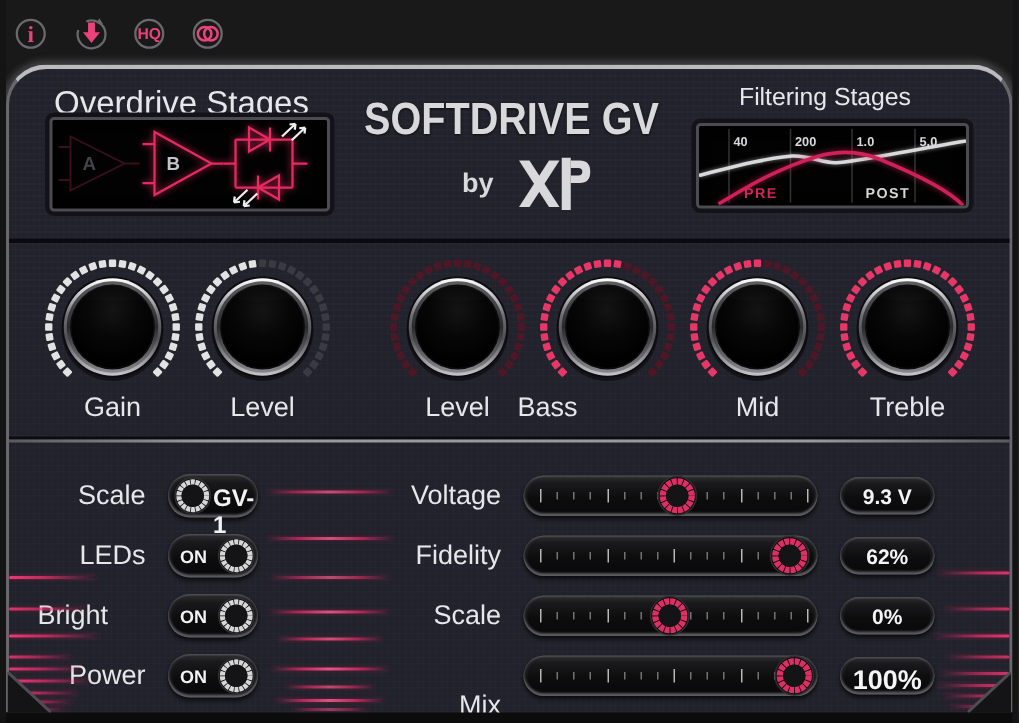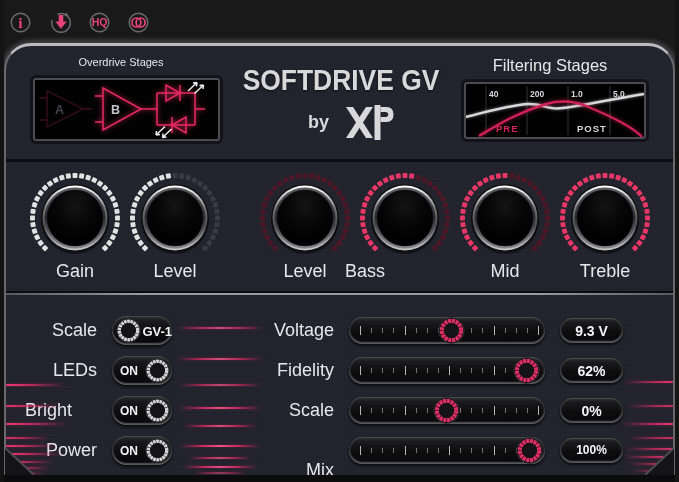--- a/index.html
+++ b/index.html
@@ -47,21 +47,21 @@
 </defs>
   </svg>
 <div class="abs" style="left:1.5px;top:40.5px;width:676px;height:441px;border-radius:30px 30px 0 0;border:3px solid rgba(150,150,156,0.4);border-bottom:none;filter:blur(2.5px)"></div>
 <div class="abs" style="left:4px;top:43px;width:671px;height:432px;background:#22222c;border-radius:27px 27px 0 0;border-top:3.5px solid #bcbcc0;border-left:2.5px solid #68686c;border-right:2.5px solid #68686c;box-shadow:0 0 7px 1px rgba(150,150,158,0.22)"></div>
 <div class="abs" style="left:6px;top:46px;width:667px;height:429px;border-radius:24px 24px 0 0;background:
 repeating-linear-gradient(0deg, rgba(255,255,255,0.016) 0 1px, rgba(0,0,0,0) 1px 4px),
 repeating-linear-gradient(90deg, rgba(255,255,255,0.016) 0 1px, rgba(0,0,0,0) 1px 4px)"></div>
 <div class="abs" style="left:6px;top:159px;width:667px;height:2.5px;background:#0a0a0f"></div>
 <div class="abs" style="left:6px;top:291px;width:667px;height:1.5px;background:#0c0c10"></div>
 <div class="abs" style="left:6px;top:292.5px;width:667px;height:2px;background:linear-gradient(90deg,#5a5a5e,#9a9a9e 20%,#9a9a9e 80%,#5a5a5e)"></div>
-<div class="lbl" style="left:21px;top:56px;width:200px;text-align:center;font-size:11px">Overdrive Stages</div>
+<div class="lbl" style="left:21px;top:56px;width:200px;text-align:center;font-size:22px">Overdrive Stages</div>
 <div class="lbl" style="left:450px;top:56px;width:200px;text-align:center;font-size:16.5px">Filtering Stages</div>
 <div class="abs" style="left:33px;top:78px;width:187px;height:63px;background:#020203;border:2px solid #4b4b51;border-radius:3px;box-shadow:0 0 0 3px #121218, inset 0 0 8px #000"></div>
 <svg class="abs" style="left:35px;top:80px" width="183" height="59" viewBox="0 0 183 59">
 <g stroke="#3a0e1d" stroke-width="1.3" fill="none">
 <path d="M12 11 L12 47 L48 29 Z"></path>
 <path d="M4 18 H12 M4 40 H12 M48 29 H58"></path>
 </g>
 <text x="20" y="33.5" font-size="12.5" fill="#43434a" font-weight="bold">A</text>
 <g stroke="#e82a60" stroke-width="1.5" fill="none" style="filter:drop-shadow(0 0 2.5px rgba(232,42,96,0.9))">
 <path d="M68 8 L68 50 L106 29 Z"></path>
@@ -357,21 +357,21 @@
 <div class="pill" style="left:112px;top:356.3px;width:60px;height:28.5px"></div>
 <div class="lbl" style="left:0px;top:400.0px;width:97px;text-align:center">Bright</div>
 <div class="pill" style="left:112px;top:396.3px;width:60px;height:28.5px"></div>
 <div class="lbl" style="left:0px;top:440.0px;width:97px;text-align:right">Power</div>
 <div class="pill" style="left:112px;top:436.3px;width:60px;height:28.5px"></div>
 <svg style="position:absolute;left:115.0px;top:317.0px" width="27" height="27" viewBox="0 0 27 27">
 <circle cx="13.5" cy="13.5" r="11.8" fill="#0c0c0e" stroke="#2e2e32" stroke-width="1"></circle>
 <circle cx="13.5" cy="13.5" r="9.2" fill="none" stroke="#d6d6d6" stroke-width="3.5" stroke-dasharray="2.70 0.51"></circle>
 <circle cx="13.5" cy="13.5" r="7.4" fill="#141416"></circle>
 </svg>
-<div class="abs" style="left:142px;top:323.5px;width:30px;text-align:right;color:#f2f2f4;font-size:13px;font-weight:bold">GV-1</div>
+<div class="abs" style="left:142px;top:323.5px;width:30px;text-align:left;color:#f2f2f4;font-size:16px;font-weight:bold">GV-1</div>
 <div class="abs" style="left:114px;top:363.5px;width:30px;text-align:center;color:#f2f2f4;font-size:12px;font-weight:bold">ON</div>
 <svg style="position:absolute;left:143.5px;top:357.0px" width="27" height="27" viewBox="0 0 27 27">
 <circle cx="13.5" cy="13.5" r="11.8" fill="#0c0c0e" stroke="#2e2e32" stroke-width="1"></circle>
 <circle cx="13.5" cy="13.5" r="9.2" fill="none" stroke="#d6d6d6" stroke-width="3.5" stroke-dasharray="2.70 0.51"></circle>
 <circle cx="13.5" cy="13.5" r="7.4" fill="#141416"></circle>
 </svg>
 <div class="abs" style="left:114px;top:403.5px;width:30px;text-align:center;color:#f2f2f4;font-size:12px;font-weight:bold">ON</div>
 <svg style="position:absolute;left:143.5px;top:397.0px" width="27" height="27" viewBox="0 0 27 27">
 <circle cx="13.5" cy="13.5" r="11.8" fill="#0c0c0e" stroke="#2e2e32" stroke-width="1"></circle>
 <circle cx="13.5" cy="13.5" r="9.2" fill="none" stroke="#d6d6d6" stroke-width="3.5" stroke-dasharray="2.70 0.51"></circle>
@@ -479,21 +479,21 @@
 <div style="position:absolute;left:504.6px;top:447.8px;width:1px;height:5.5px;background:rgba(240,240,240,0.45)"></div>
 <div style="position:absolute;left:515.8px;top:447.8px;width:1px;height:5.5px;background:rgba(240,240,240,0.45)"></div>
 <div style="position:absolute;left:526.9px;top:447.8px;width:1px;height:5.5px;background:rgba(240,240,240,0.45)"></div>
 <div style="position:absolute;left:538.0px;top:446.2px;width:1px;height:8.5px;background:rgba(240,240,240,0.75)"></div>
 <svg style="position:absolute;left:514.5px;top:436.0px" width="29" height="29" viewBox="0 0 29 29">
 <circle cx="14.5" cy="14.5" r="12.8" fill="#0c0c0e" stroke="#2e2e32" stroke-width="1"></circle>
 <circle cx="14.5" cy="14.5" r="9.6" fill="none" stroke="#dc2f63" stroke-width="4.3" stroke-dasharray="3.17 0.60"></circle>
 <circle cx="14.5" cy="14.5" r="7.4" fill="#141416"></circle>
 </svg>
 <div class="pill" style="left:560px;top:438.3px;width:63px;height:24.5px;border-radius:13px"></div>
-<div class="abs" style="left:560px;top:442.5px;width:63px;text-align:center;color:#f4f4f6;font-size:12px;font-weight:bold">100%</div>
+<div class="abs" style="left:560px;top:442.5px;width:63px;text-align:center;color:#f4f4f6;font-size:18px;font-weight:bold">100%</div>
 <div style="position:absolute;left:178px;top:327px;width:84px;height:2px;background:linear-gradient(90deg, rgba(210,30,85,0) 0%, rgba(225,40,100,0.675) 25%, rgba(255,90,140,0.75) 50%, rgba(225,40,100,0.675) 75%, rgba(210,30,85,0) 100%);box-shadow:0 0 3px rgba(230,40,100,0.26249999999999996);border-radius:1px"></div>
 <div style="position:absolute;left:178px;top:357.5px;width:84px;height:2px;background:linear-gradient(90deg, rgba(210,30,85,0) 0%, rgba(225,40,100,0.7200000000000001) 25%, rgba(255,90,140,0.8) 50%, rgba(225,40,100,0.7200000000000001) 75%, rgba(210,30,85,0) 100%);box-shadow:0 0 3px rgba(230,40,100,0.27999999999999997);border-radius:1px"></div>
 <div style="position:absolute;left:180px;top:384px;width:80px;height:2px;background:linear-gradient(90deg, rgba(210,30,85,0) 0%, rgba(225,40,100,0.63) 25%, rgba(255,90,140,0.7) 50%, rgba(225,40,100,0.63) 75%, rgba(210,30,85,0) 100%);box-shadow:0 0 3px rgba(230,40,100,0.24499999999999997);border-radius:1px"></div>
 <div style="position:absolute;left:180px;top:406.5px;width:80px;height:2px;background:linear-gradient(90deg, rgba(210,30,85,0) 0%, rgba(225,40,100,0.765) 25%, rgba(255,90,140,0.85) 50%, rgba(225,40,100,0.765) 75%, rgba(210,30,85,0) 100%);box-shadow:0 0 3px rgba(230,40,100,0.2975);border-radius:1px"></div>
 <div style="position:absolute;left:185px;top:425px;width:70px;height:2px;background:linear-gradient(90deg, rgba(210,30,85,0) 0%, rgba(225,40,100,0.7200000000000001) 25%, rgba(255,90,140,0.8) 50%, rgba(225,40,100,0.7200000000000001) 75%, rgba(210,30,85,0) 100%);box-shadow:0 0 3px rgba(230,40,100,0.27999999999999997);border-radius:1px"></div>
 <div style="position:absolute;left:181px;top:444.5px;width:78px;height:2px;background:linear-gradient(90deg, rgba(210,30,85,0) 0%, rgba(225,40,100,0.81) 25%, rgba(255,90,140,0.9) 50%, rgba(225,40,100,0.81) 75%, rgba(210,30,85,0) 100%);box-shadow:0 0 3px rgba(230,40,100,0.315);border-radius:1px"></div>
 <div style="position:absolute;left:190px;top:456.5px;width:60px;height:2px;background:linear-gradient(90deg, rgba(210,30,85,0) 0%, rgba(225,40,100,0.63) 25%, rgba(255,90,140,0.7) 50%, rgba(225,40,100,0.63) 75%, rgba(210,30,85,0) 100%);box-shadow:0 0 3px rgba(230,40,100,0.24499999999999997);border-radius:1px"></div>
 <div style="position:absolute;left:184px;top:466px;width:72px;height:2px;background:linear-gradient(90deg, rgba(210,30,85,0) 0%, rgba(225,40,100,0.765) 25%, rgba(255,90,140,0.85) 50%, rgba(225,40,100,0.765) 75%, rgba(210,30,85,0) 100%);box-shadow:0 0 3px rgba(230,40,100,0.2975);border-radius:1px"></div>
 <div style="position:absolute;left:195px;top:471.5px;width:50px;height:2px;background:linear-gradient(90deg, rgba(210,30,85,0) 0%, rgba(225,40,100,0.45) 25%, rgba(255,90,140,0.5) 50%, rgba(225,40,100,0.45) 75%, rgba(210,30,85,0) 100%);box-shadow:0 0 3px rgba(230,40,100,0.175);border-radius:1px"></div>
 <div style="position:absolute;left:6px;top:383.5px;width:58px;height:2px;background:linear-gradient(90deg, rgba(240,55,115,1.0) 0%, rgba(230,45,105,0.8) 40%, rgba(210,30,85,0) 100%);box-shadow:0 0 3px rgba(230,40,100,0.35);border-radius:1px"></div>

